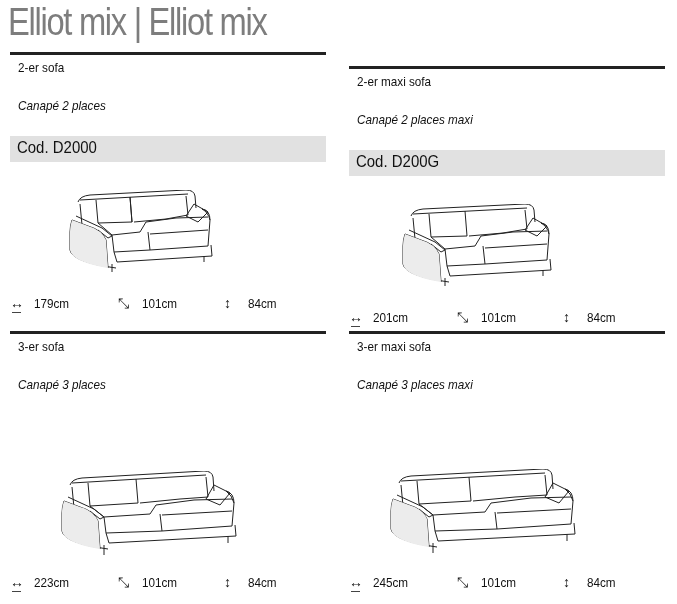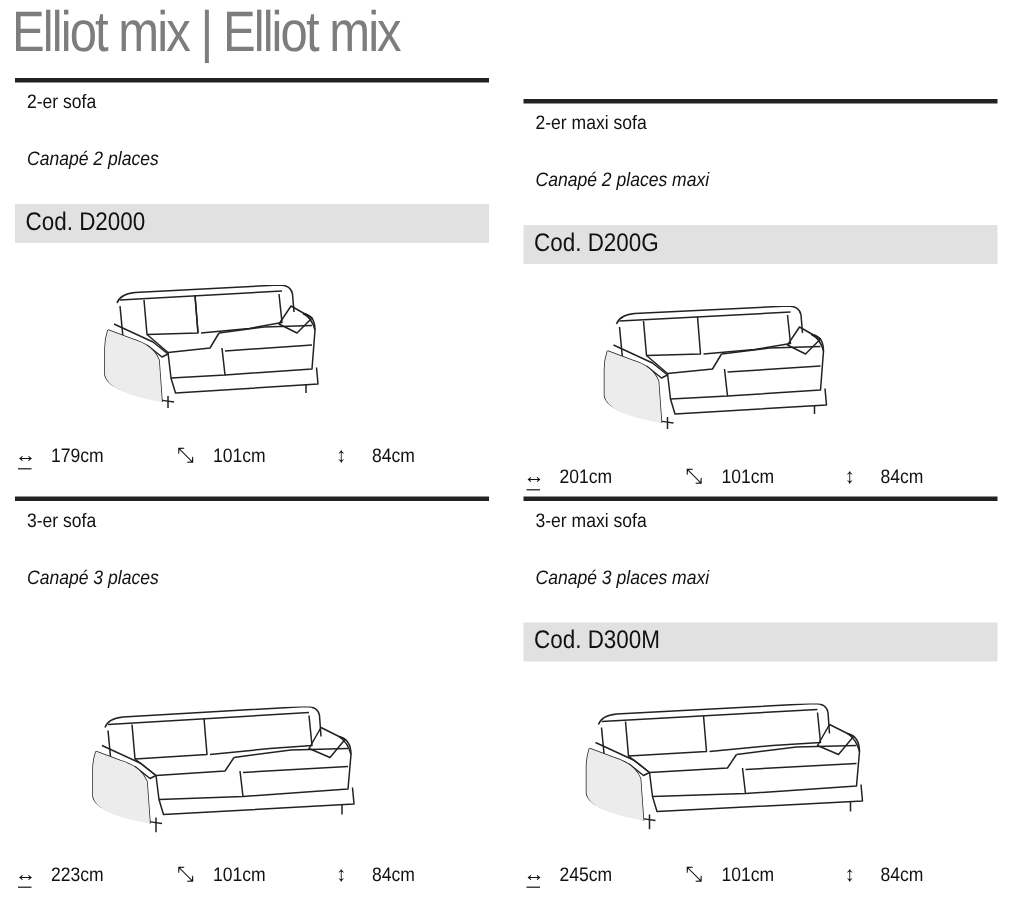--- a/index.html
+++ b/index.html
@@ -168,23 +168,20 @@
       <span class="ico">↕</span>
       <span class="val">84cm</span>
     </div>
   </div>
 </div>
 
 <div class="card" style="left:349px; top:331px;">
   <div class="rule"></div>
   <div class="name">3-er maxi sofa</div>
   <div class="fr">Canapé 3 places maxi</div>
-  <div class="code">
-      <span>Cod. D300M</span>
-    </div>
   <svg class="sofa" style="left:40px; top:138px;" width="192" height="84" viewBox="0 0 192 84">
     <g fill="none" stroke="#222" stroke-width="1" stroke-linejoin="round">
       <path d="M10 14 Q12 8 22 7 L154 0 Q162 0 163 6 L164 20"></path>
       <path d="M12 12 L156 4"></path>
       <path d="M12 16 L14 37"></path>
       <path d="M28 12 L30 35 L82 32 L80 8"></path>
       <path d="M84 32 L126 28 L158 26 L156 6"></path>
       <path d="M30 35 L44 46 L96 43 L102 34"></path>
       <path d="M102 34 L142 29 L182 28"></path>
       <path d="M44 46 L46 62 L108 60 L106 43"></path>

